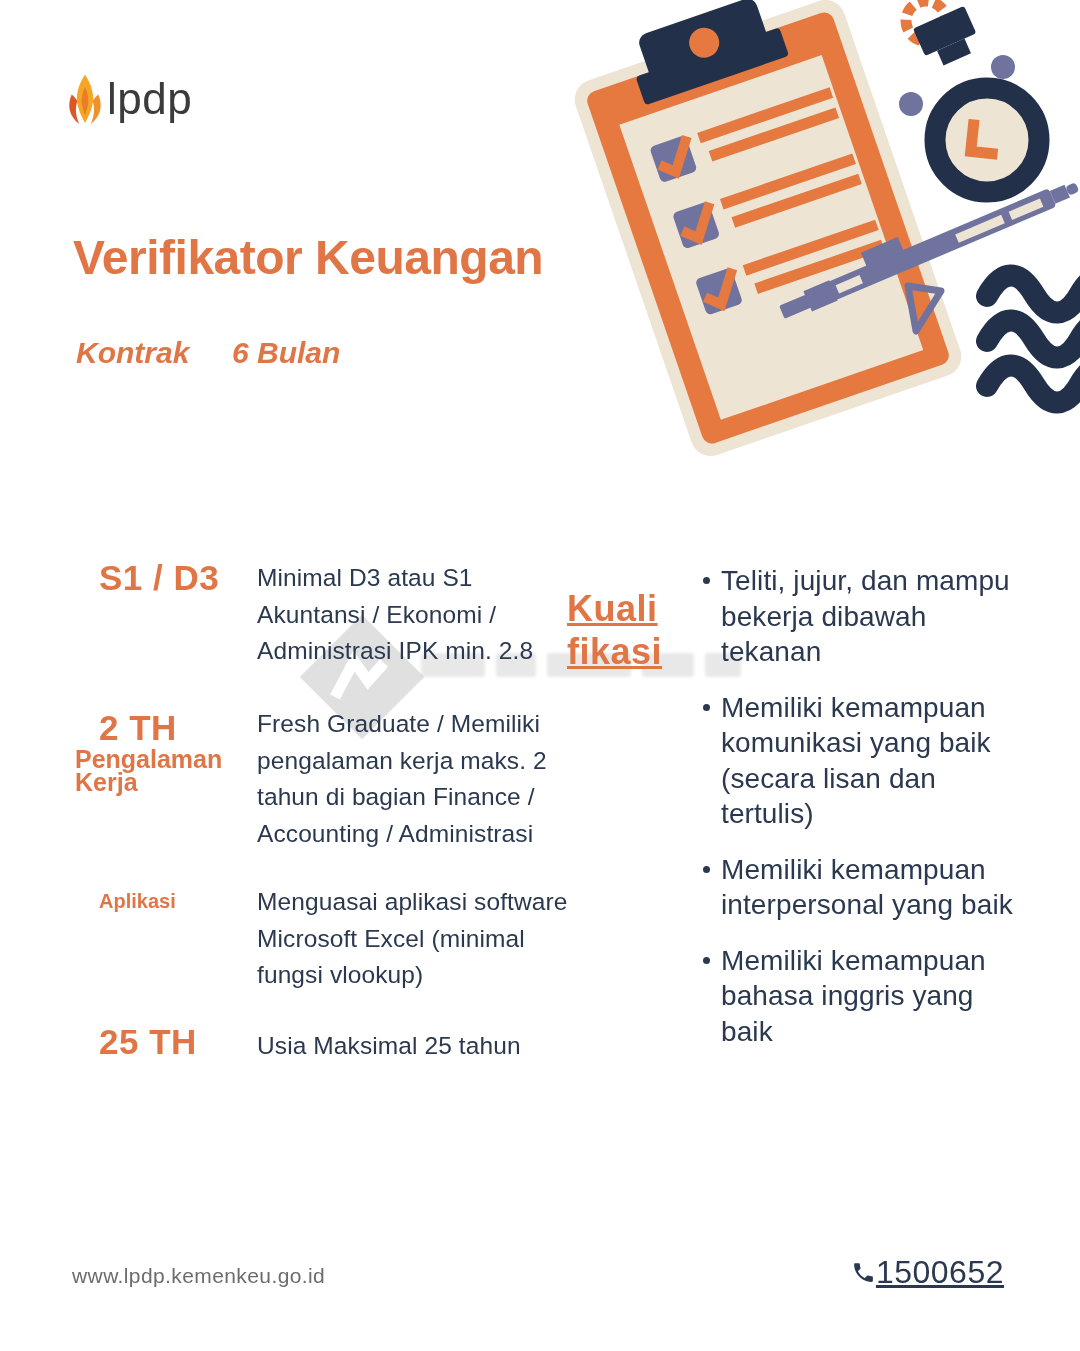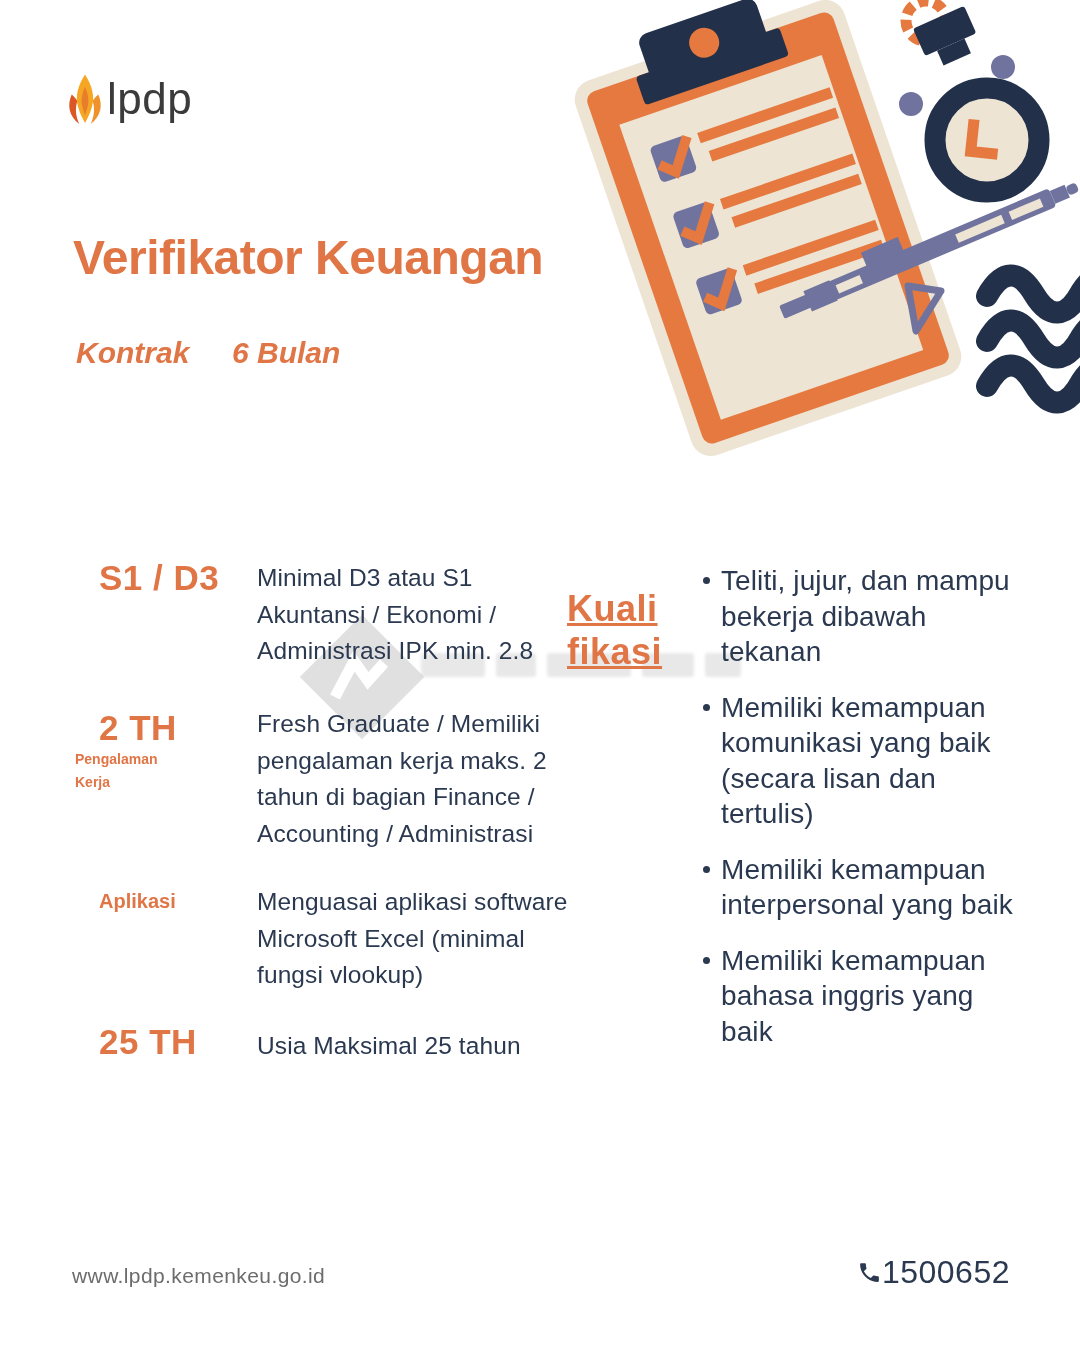--- a/index.html
+++ b/index.html
@@ -24,21 +24,21 @@
   .meta-row { display:flex; line-height:41px; }
   .meta-label { display:inline-block; width:156px; font-size:30px; font-style:italic; font-weight:600; color:var(--orange); }
   .meta-value { font-size:30px; font-style:italic; font-weight:600; color:var(--orange);text-align:right; }
 
   
   .badge { position:absolute; left:75px; color:var(--orange); font-weight:700;margin-left:24px; }
   .badge-lg { font-size:35px; letter-spacing:0.5px; }
   .badge-sm { font-size:20px; }
   .badge-sub {
     position:absolute; left:75px; width:130px;
-    font-size:14px; font-weight:700; color:var(--orange);
+    font-size:25px; font-weight:700; color:var(--orange);
     line-height:23px; white-space:pre-line;
   }
   .desc {
     position:absolute; left:210px; width:370px;
     font-size:24.5px; line-height:36.5px; color:var(--navy);
     white-space:pre-line; letter-spacing:0.1px;margin-left:47px;
   }
 
   
   .quali-heading {
@@ -52,21 +52,21 @@
     font-size:28px; line-height:35.5px; color:var(--navy);
     white-space:pre-line; letter-spacing:0.1px;
   }
   .bullets li::before {
     content:""; position:absolute; left:2px; top:14px;
     width:7px; height:7px; border-radius:50%; background:var(--navy);
   }
 
   
   .website { position:absolute; left:72px; top:1264px; font-size:21px; color:var(--gray); letter-spacing:0.4px; }
-  .phone { position:absolute; right:70px; top:1254px; display:flex; align-items:center; color:var(--navy); }
+  .phone { position:absolute; right:76px; top:1254px; display:flex; align-items:center; color:var(--navy);text-decoration:underline; }
   .phone-icon { width:25px; height:25px; fill:var(--navy); }
   .phone-number { font-size:32px; letter-spacing:0.5px; }
 
   
   .illustration { position:absolute; left:556px; top:0; width:524px; height:470px; overflow:visible; }
   .f-orange { fill:var(--orange-ill); }
   .f-navy   { fill:var(--ill-navy); }
   .f-cream  { fill:var(--cream); }
   .f-slate  { fill:var(--slate); }
   .s-orange { stroke:var(--orange-ill); fill:none; }

